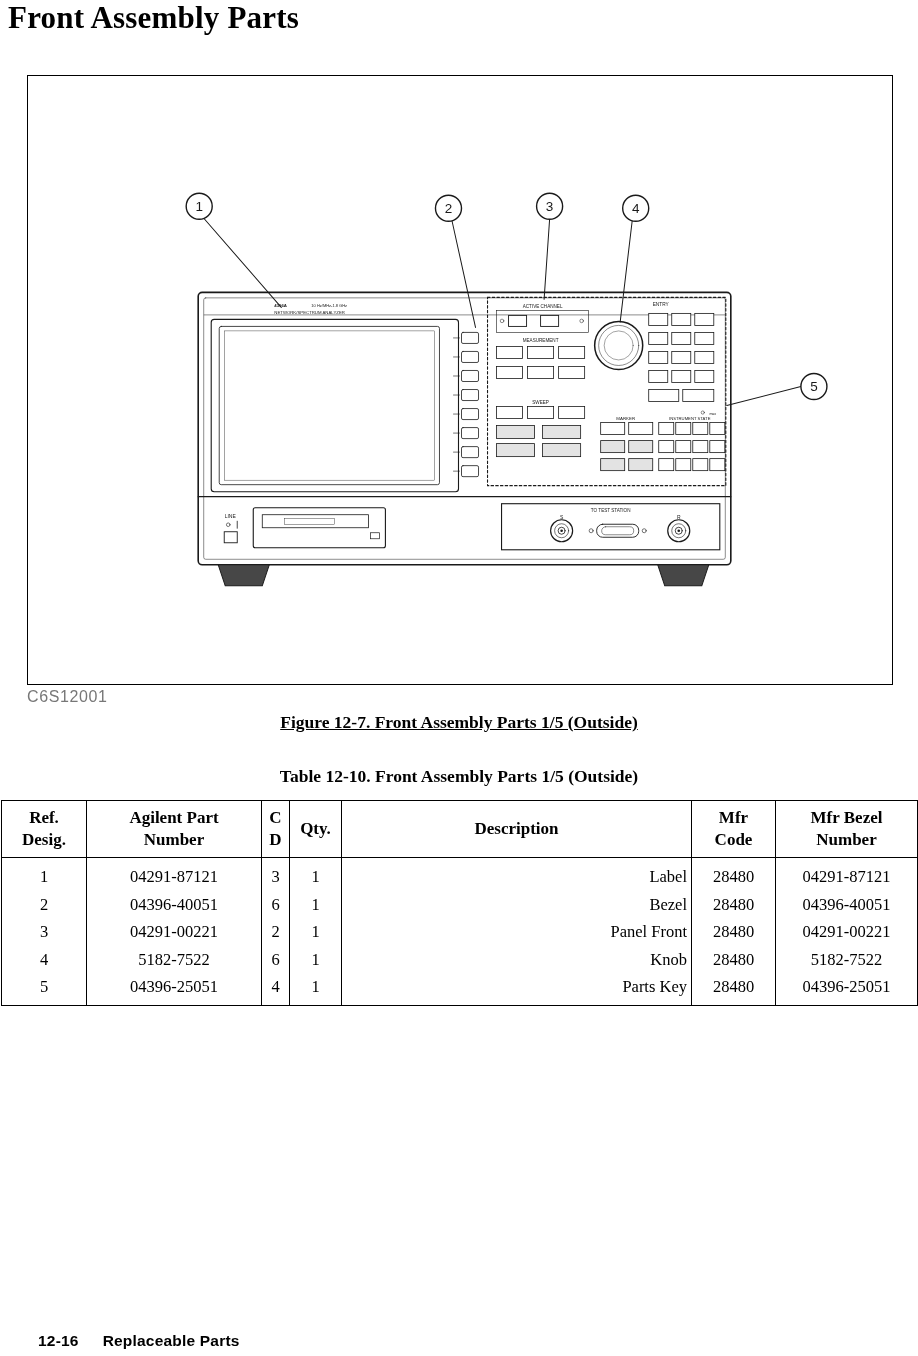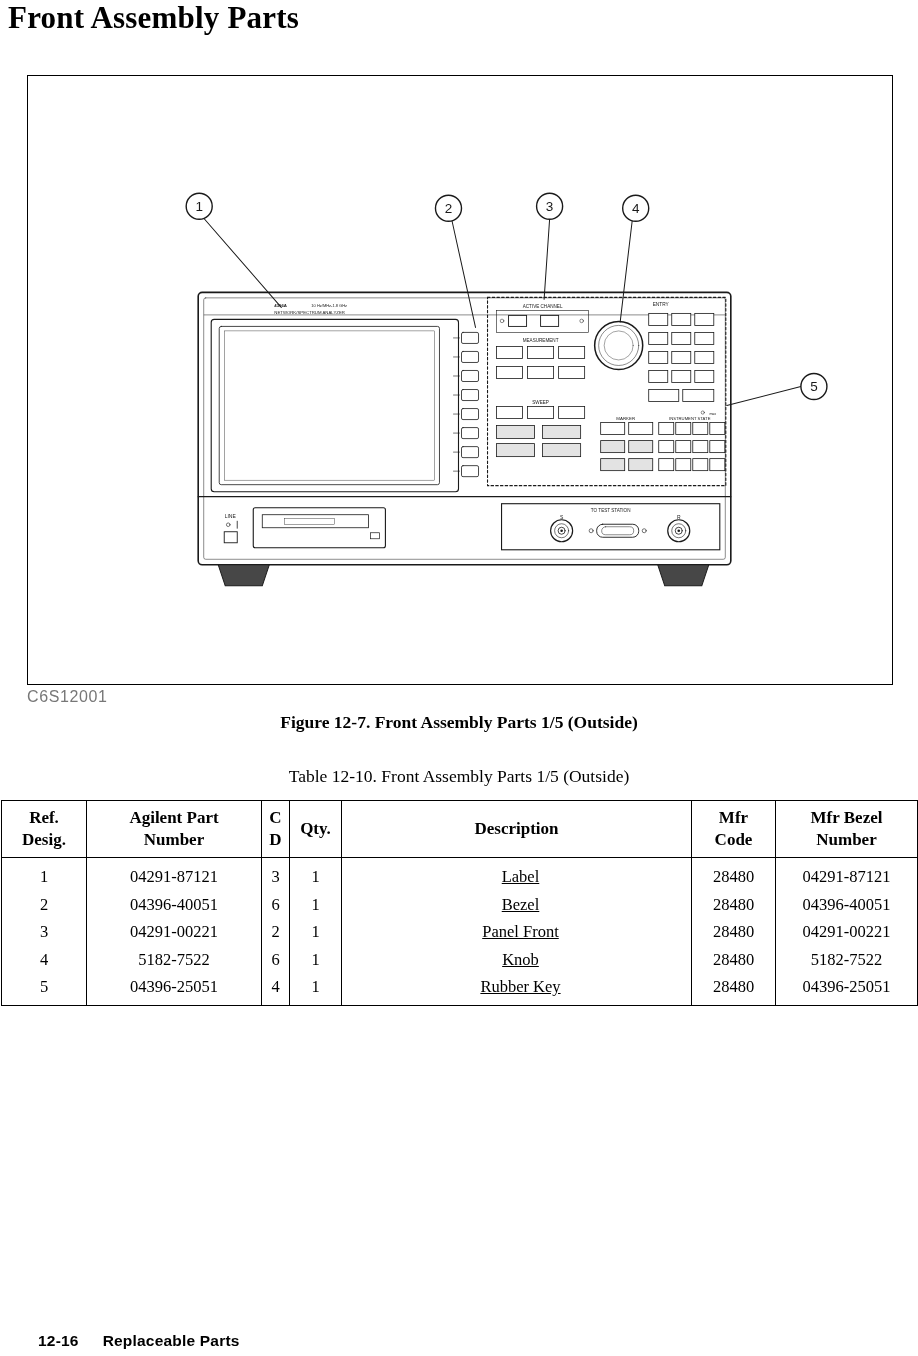--- a/index.html
+++ b/index.html
@@ -22,25 +22,25 @@
     background:#fff;
   }
   .figure-box svg { display:block; width:100%; height:100%; }
   .photo-code {
     position:absolute; left:27px; top:688px;
     font-family:"Liberation Sans", sans-serif;
     font-size:16px; color:#777; letter-spacing:0.6px;
   }
   .figure-caption {
     position:absolute; left:0; top:712px; width:918px;
-    text-align:center; font-size:17.5px; font-weight:bold;
+    text-align:center; font-size:17.5px; font-weight:bold;text-decoration:underline;
   }
   .table-caption {
     position:absolute; left:0; top:766px; width:918px;
-    text-align:center; font-size:17.5px; font-weight:normal;
+    text-align:center; font-size:17.5px; font-weight:bold;
   }
   table.parts {
     position:absolute; left:1px; top:800px; width:916px;
     border-collapse:collapse; table-layout:fixed;
     border:1.8px solid #000;
   }
   table.parts th, table.parts td {
     border-left:1.3px solid #000;
     border-right:1.3px solid #000;
   }
@@ -51,21 +51,21 @@
     padding:6px 2px;
   }
   table.parts tbody td {
     font-size:16.5px; line-height:1.55;
     vertical-align:top; text-align:center;
     padding:1px 4px;
   }
   table.parts tbody tr:first-child td { padding-top:6px; }
   table.parts tbody tr:last-child td { padding-bottom:5px; }
   table.parts tbody td.desc {
-    text-align:center; padding-left:12px; white-space:pre-line;text-decoration:underline;
+    text-align:right; padding-left:12px; white-space:pre-line;
   }
   .footer {
     position:absolute; left:10px; top:1332px;
     font-family:"Liberation Sans", sans-serif;
     font-weight:bold; font-size:15.5px; letter-spacing:0.2px;margin-left:28px;
   }
   .footer .gap { display:inline-block; width:24px; }
   svg text { font-family:"Liberation Sans", sans-serif; }
 </style>
 </head>
@@ -345,21 +345,21 @@
         <td>1</td>
         <td class="desc">Knob</td>
         <td>28480</td>
         <td>5182-7522</td>
       </tr>
       <tr>
         <td>5</td>
         <td>04396-25051</td>
         <td>4</td>
         <td>1</td>
-        <td class="desc">Rubber Key</td>
+        <td class="desc">Parts Key</td>
         <td>28480</td>
         <td>04396-25051</td>
       </tr>
     </tbody>
   </table>
 
   <div class="footer">
     <span>12-16</span><span class="gap"></span><span>Replaceable Parts</span>
   </div>
 

